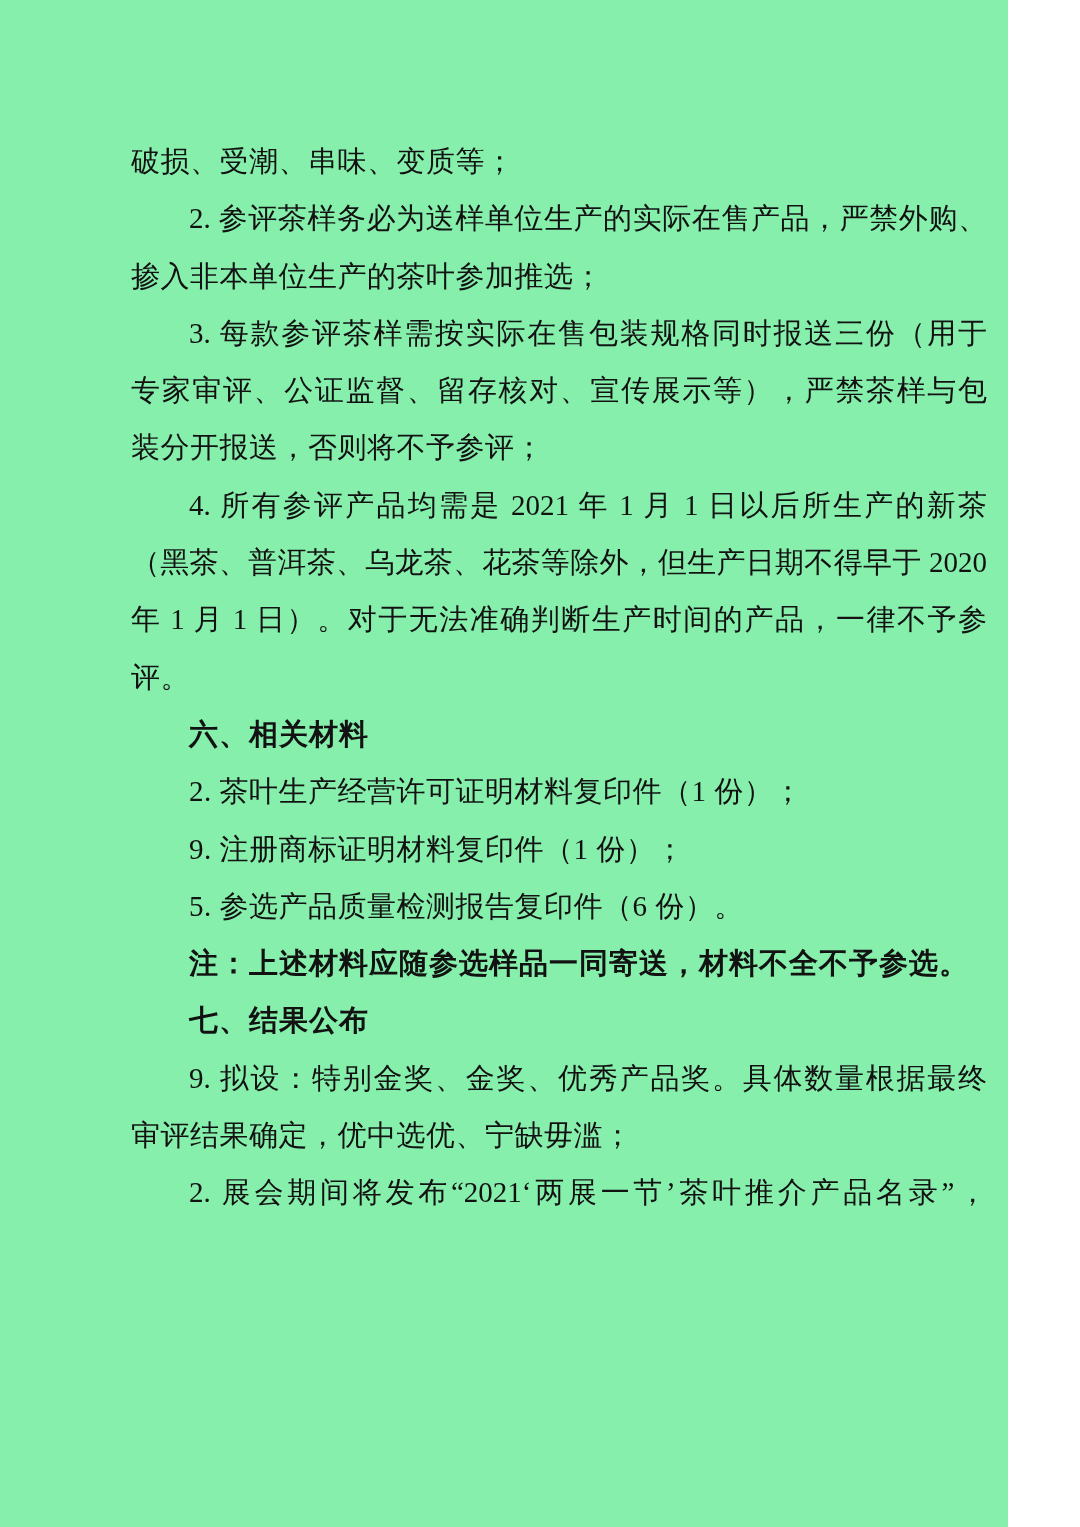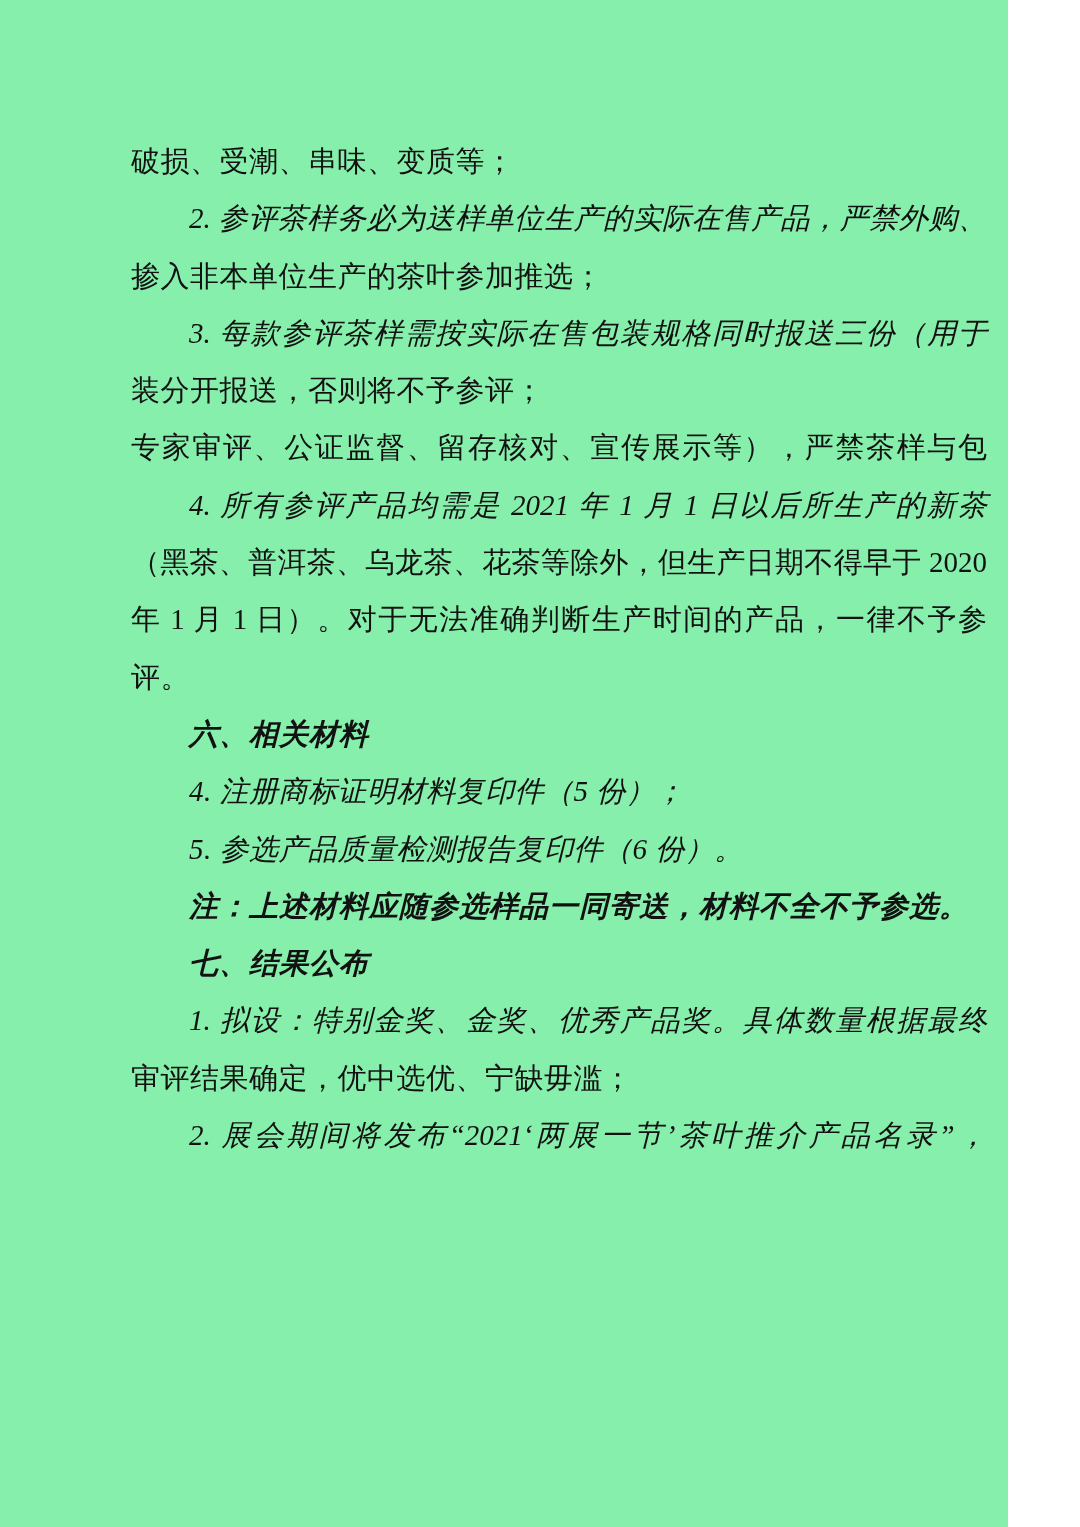--- a/index.html
+++ b/index.html
@@ -18,21 +18,21 @@
   }
   .line {
     height: 57.3px;
     line-height: 57.3px;
     font-size: 29px;
     color: #121212;
     font-family: "Liberation Serif", "DejaVu Serif", serif;
     letter-spacing: 0.5px;
     overflow: visible;
   }
-  .indent { text-indent: 58px; font-style: italic; }
+  .indent { text-indent: 58px; }
   .just {
     text-align: justify;
     text-align-last: justify;
     text-justify: inter-character;
     letter-spacing: 0;
   }
   .bold {
     font-weight: bold;
     font-family: "Liberation Sans", "DejaVu Sans", sans-serif;
     letter-spacing: 1px;
@@ -40,28 +40,29 @@
 </style>
 </head>
 <body>
 
 <div class="page">
   <div class="content">
     <div class="line">破损、受潮、串味、变质等；</div>
     <div class="line indent just">2. 参评茶样务必为送样单位生产的实际在售产品，严禁外购、</div>
     <div class="line">掺入非本单位生产的茶叶参加推选；</div>
     <div class="line indent just">3. 每款参评茶样需按实际在售包装规格同时报送三份（用于</div>
+    <div class="line just">专家审评、公证监督、留存核对、宣传展示等），严禁茶样与包</div>
     <div class="line">装分开报送，否则将不予参评；</div>
-    <div class="line just">专家审评、公证监督、留存核对、宣传展示等），严禁茶样与包</div>
     <div class="line indent just">4. 所有参评产品均需是 2021 年 1 月 1 日以后所生产的新茶</div>
     <div class="line just">（黑茶、普洱茶、乌龙茶、花茶等除外，但生产日期不得早于 2020</div>
     <div class="line just">年 1 月 1 日）。对于无法准确判断生产时间的产品，一律不予参</div>
     <div class="line">评。</div>
     <div class="line indent bold">六、相关材料</div>
-    <div class="line indent">4. 注册商标证明材料复印件（5 份）；</div>
+    <div class="line indent">2. 茶叶生产经营许可证明材料复印件（1 份）；</div>
+    <div class="line indent">9. 注册商标证明材料复印件（1 份）；</div>
     <div class="line indent">5. 参选产品质量检测报告复印件（6 份）。</div>
     <div class="line indent bold">注：上述材料应随参选样品一同寄送，材料不全不予参选。</div>
     <div class="line indent bold">七、结果公布</div>
-    <div class="line indent just">1. 拟设：特别金奖、金奖、优秀产品奖。具体数量根据最终</div>
+    <div class="line indent just">9. 拟设：特别金奖、金奖、优秀产品奖。具体数量根据最终</div>
     <div class="line">审评结果确定，优中选优、宁缺毋滥；</div>
     <div class="line indent just">2. 展会期间将发布“2021‘两展一节’茶叶推介产品名录”，</div>
   </div>
 </div>
 
 </body></html>

